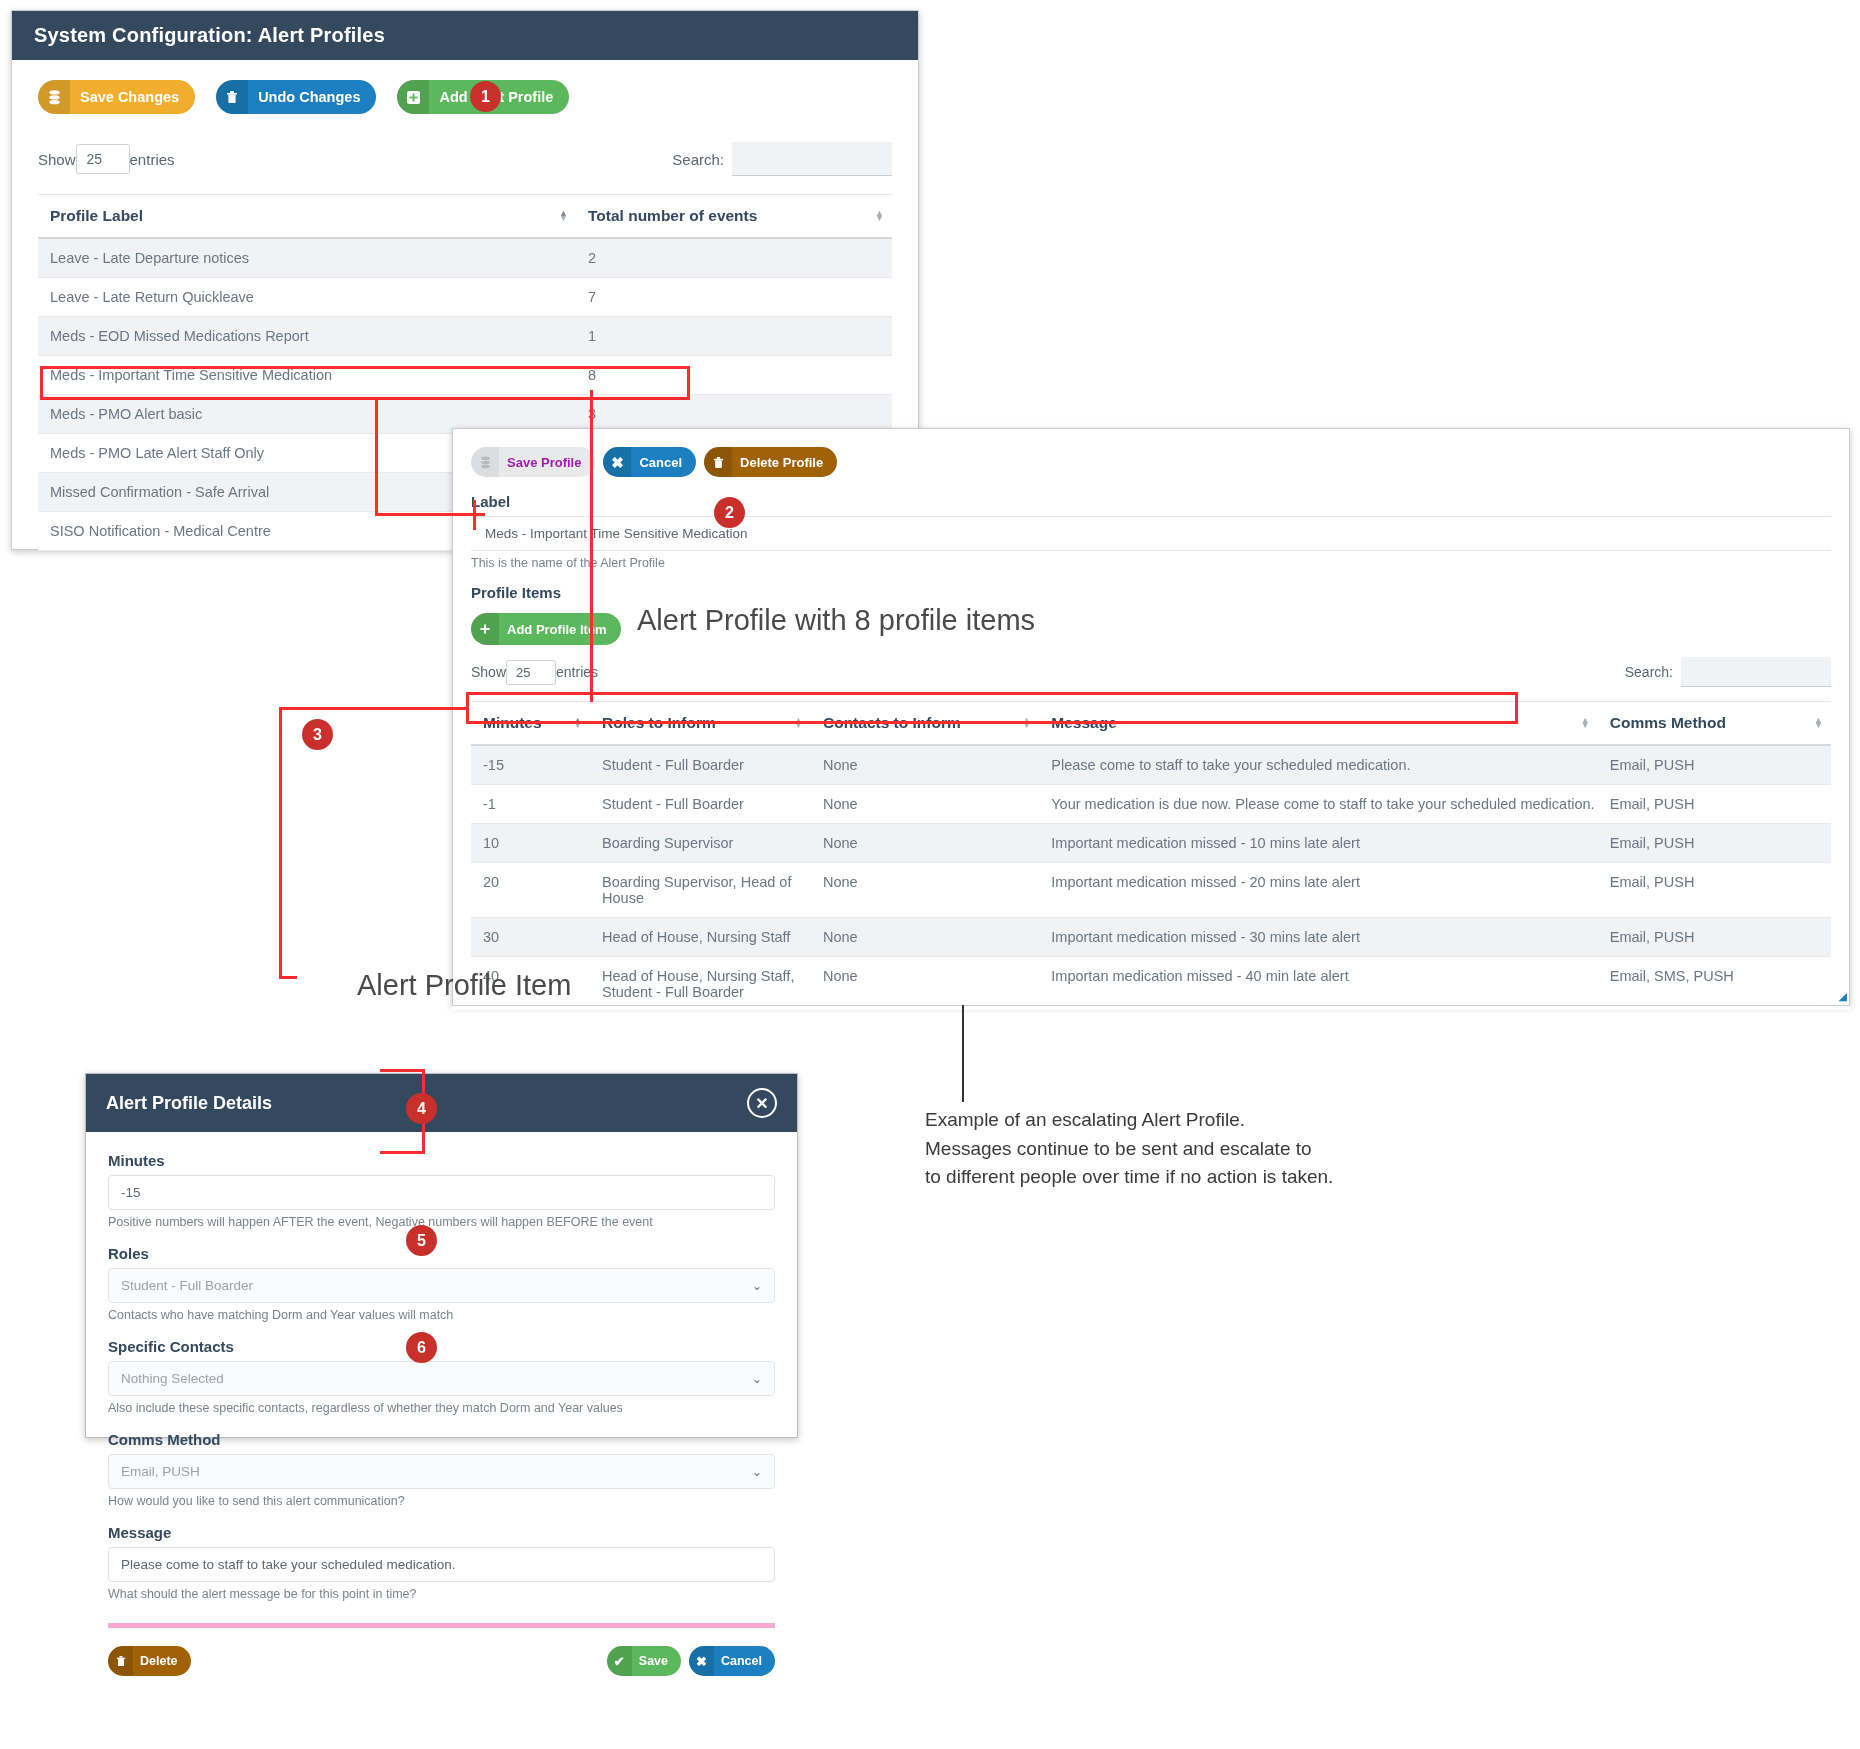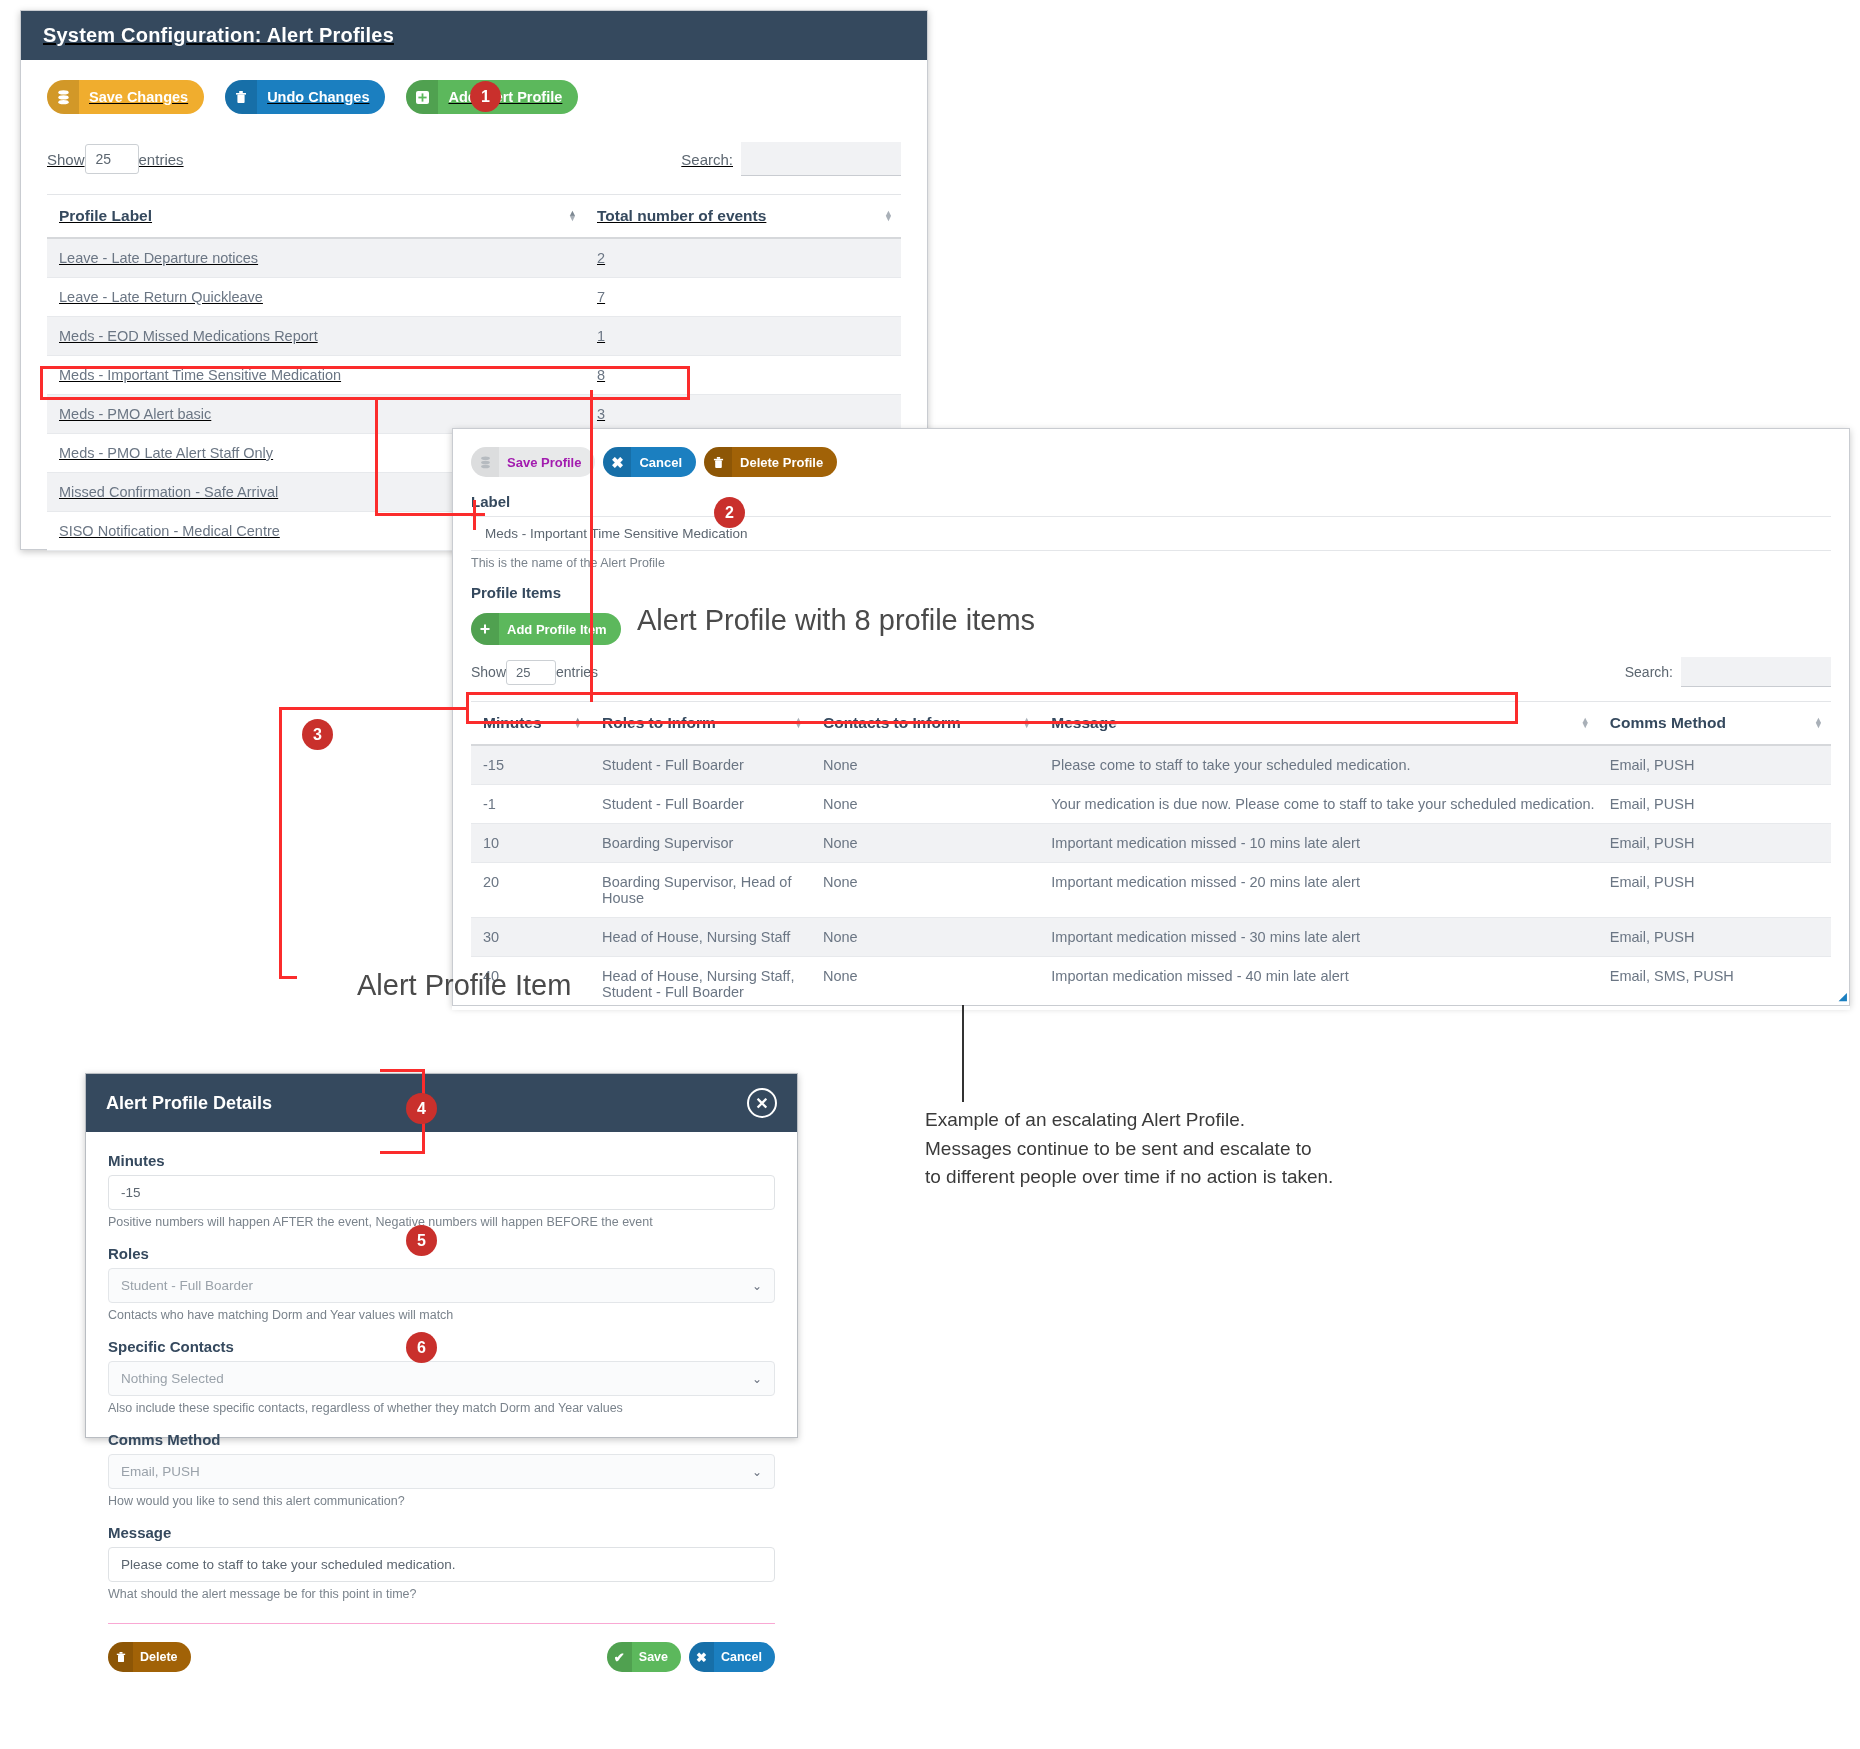--- a/index.html
+++ b/index.html
@@ -202,35 +202,35 @@
   }
   .close-x {
     width: 30px; height: 30px; border-radius: 50%;
     border: 2px solid #fff;
     display: flex; align-items: center; justify-content: center;
     font-size: 16px; font-weight: bold; cursor: pointer;
   }
   .modal-body { padding: 20px 22px 0 22px; }
   .modal-footer {
     display: flex; align-items: center; justify-content: space-between;
-    border-top: 1px solid #f9a8d4;
+    border-top: 5px solid #f9a8d4;
     margin: 0 22px;
     padding: 18px 0 20px 0;
   }
   .scroll-corner {
     position: absolute; right: 2px; bottom: 2px;
     color: #1b7fc0; font-size: 11px;
   }
 </style>
 </head>
 <body>
 
 <div id="root">
 
-  <div class="panel" style="left:20px; top:10px; width:908px; height:540px;text-decoration:underline;">
+  <div class="panel" style="left:11px; top:10px; width:908px; height:540px;">
 
     <div class="panel-header">System Configuration: Alert Profiles</div>
 
     <div style="padding:18px 26px 0 26px;">
 
       <div style="display:flex; align-items:center; gap:21px; height:38px;">
         <div class="btn btn-orange" style="height:34px;">
           <span class="ico">
             <svg width="13" height="15" viewBox="0 0 13 15">
                 <ellipse cx="6.5" cy="2.4" rx="5.2" ry="2.1" fill="#fff"></ellipse>

